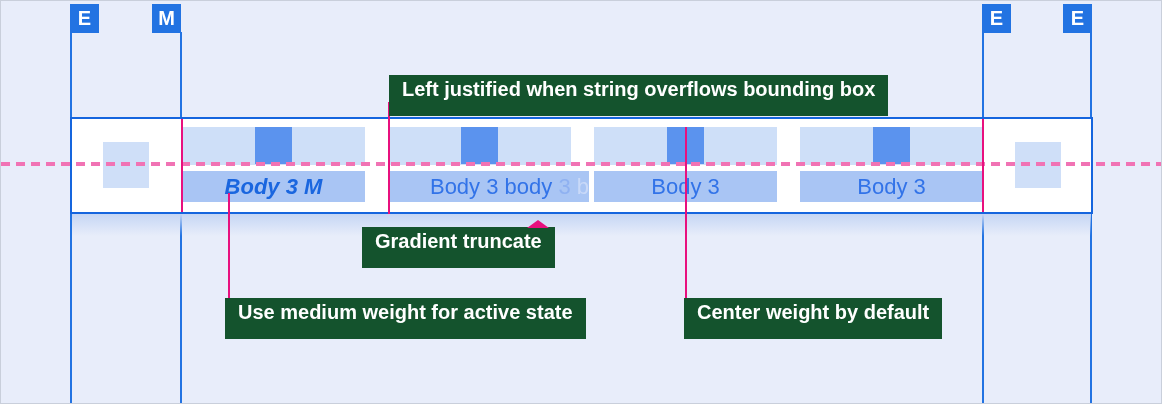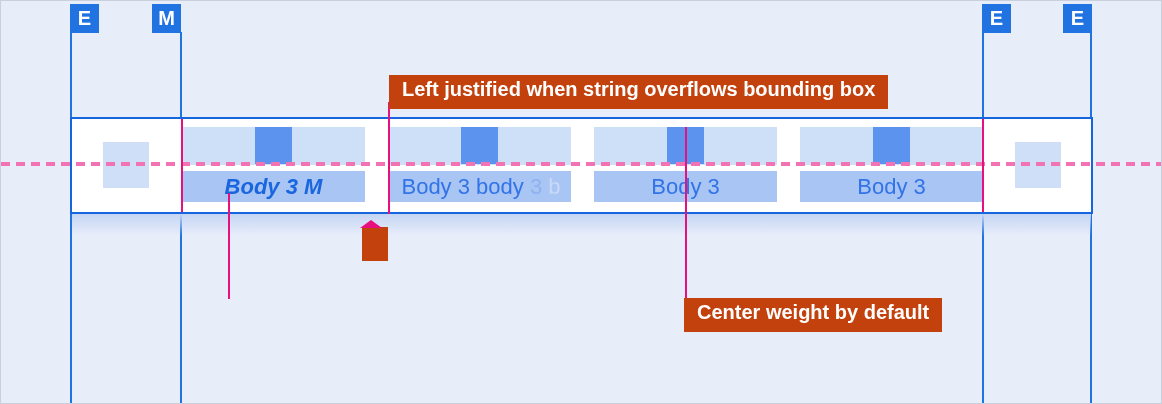--- a/index.html
+++ b/index.html
@@ -32,34 +32,34 @@
   .icon-ph{position:absolute;top:141px;width:46px;height:46px;background:#cfdff8;}
   
   .tab-top{position:absolute;top:126px;width:183px;height:38px;background:#cedff8;}
   .tab-glyph{position:absolute;top:126px;width:37px;height:37px;background:#5b93ee;}
   .tab-label{
     position:absolute;top:170px;width:183px;height:31px;line-height:31px;
     background:#a9c5f4;font-size:22px;color:#3273e8;text-align:center;
     white-space:nowrap;overflow:hidden;
   }
   .tab-label.active{font-weight:700;color:#1a66df;font-style:italic;}
-  .tab-label.left{text-align:center;padding-left:3px;width:180px;}
+  .tab-label.left{text-align:right;padding-left:21px;width:180px;}
   .fade-mid{color:#8fb1f1;}
   .fade-end{color:#c9d9f8;}
   
   .dashline{
     position:absolute;left:0;top:161px;width:100%;height:4px;
     background:repeating-linear-gradient(90deg,#f173b4 0 9px,rgba(0,0,0,0) 9px 15px);
   }
   
   .aline{position:absolute;width:2px;background:#e8107e;}
   
   .badge{
-    position:absolute;height:34px;line-height:29px;padding:0 13px;
-    background:#c2410c;color:#fff;font-size:20px;font-weight:700;
+    position:absolute;height:41px;line-height:29px;padding:0 13px;
+    background:#14532d;color:#fff;font-size:20px;font-weight:700;
     white-space:nowrap;
   }
   .badge .tri{
     position:absolute;top:-7px;right:6px;width:0;height:0;
     border-left:11px solid transparent;border-right:11px solid transparent;
     border-bottom:8px solid #e8107e;
   }
 </style>
 </head>
 <body>
@@ -108,16 +108,17 @@
 
   <div class="dashline"></div>
 
   <div class="aline" style="left:180px;top:118px;height:93px"></div>
   <div class="aline" style="left:981px;top:118px;height:93px"></div>
   <div class="aline" style="left:387px;top:101px;height:112px"></div>
   <div class="aline" style="left:227px;top:192px;height:106px"></div>
   <div class="aline" style="left:684px;top:126px;height:172px"></div>
 
   <div class="badge" style="left:388px;top:74px"><span>Left justified when string overflows bounding box</span></div>
-  <div class="badge" style="left:361px;top:226px"><span class="tri"></span></div>
+  <div class="badge" style="left:361px;top:226px"><span>Gradient truncate</span><span class="tri"></span></div>
+  <div class="badge" style="left:224px;top:297px"><span>Use medium weight for active state</span></div>
   <div class="badge" style="left:683px;top:297px"><span>Center weight by default</span></div>
 
 </div>
 
 </body></html>

